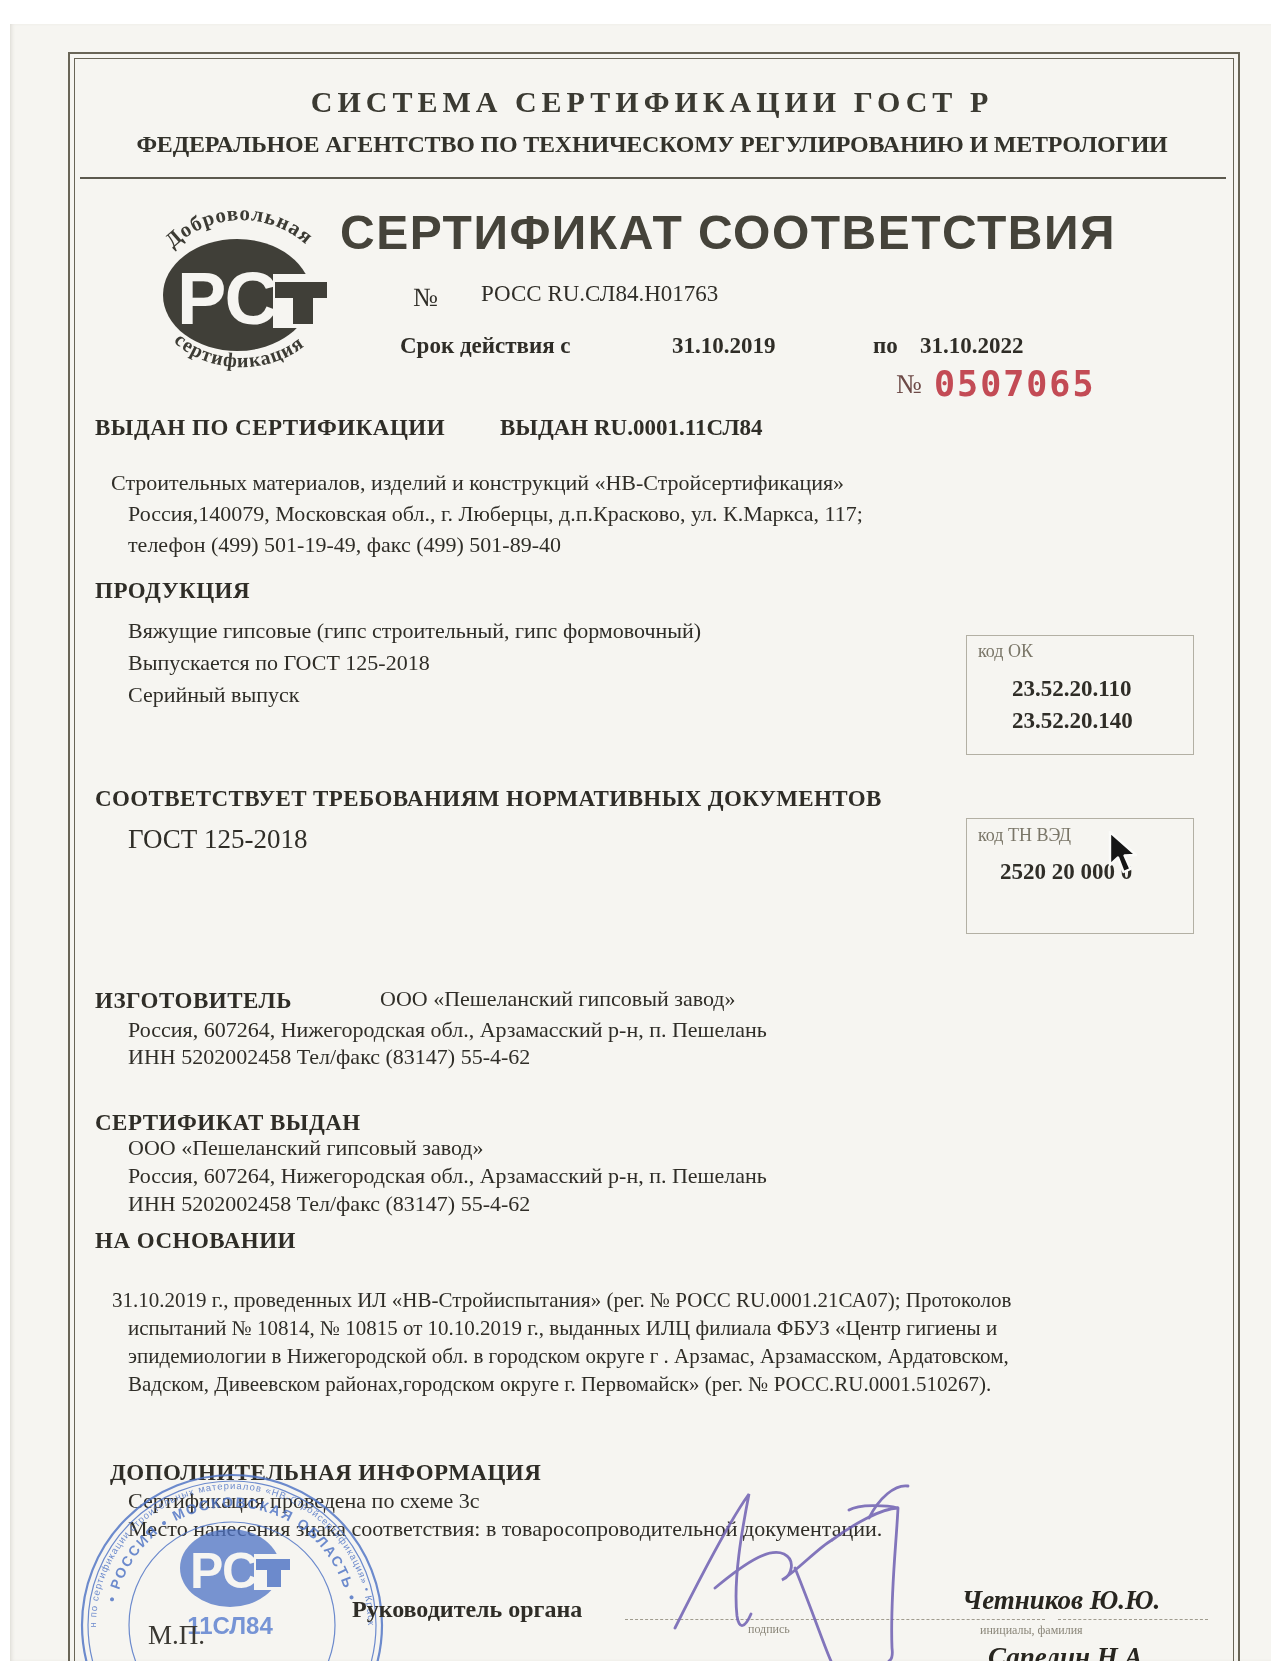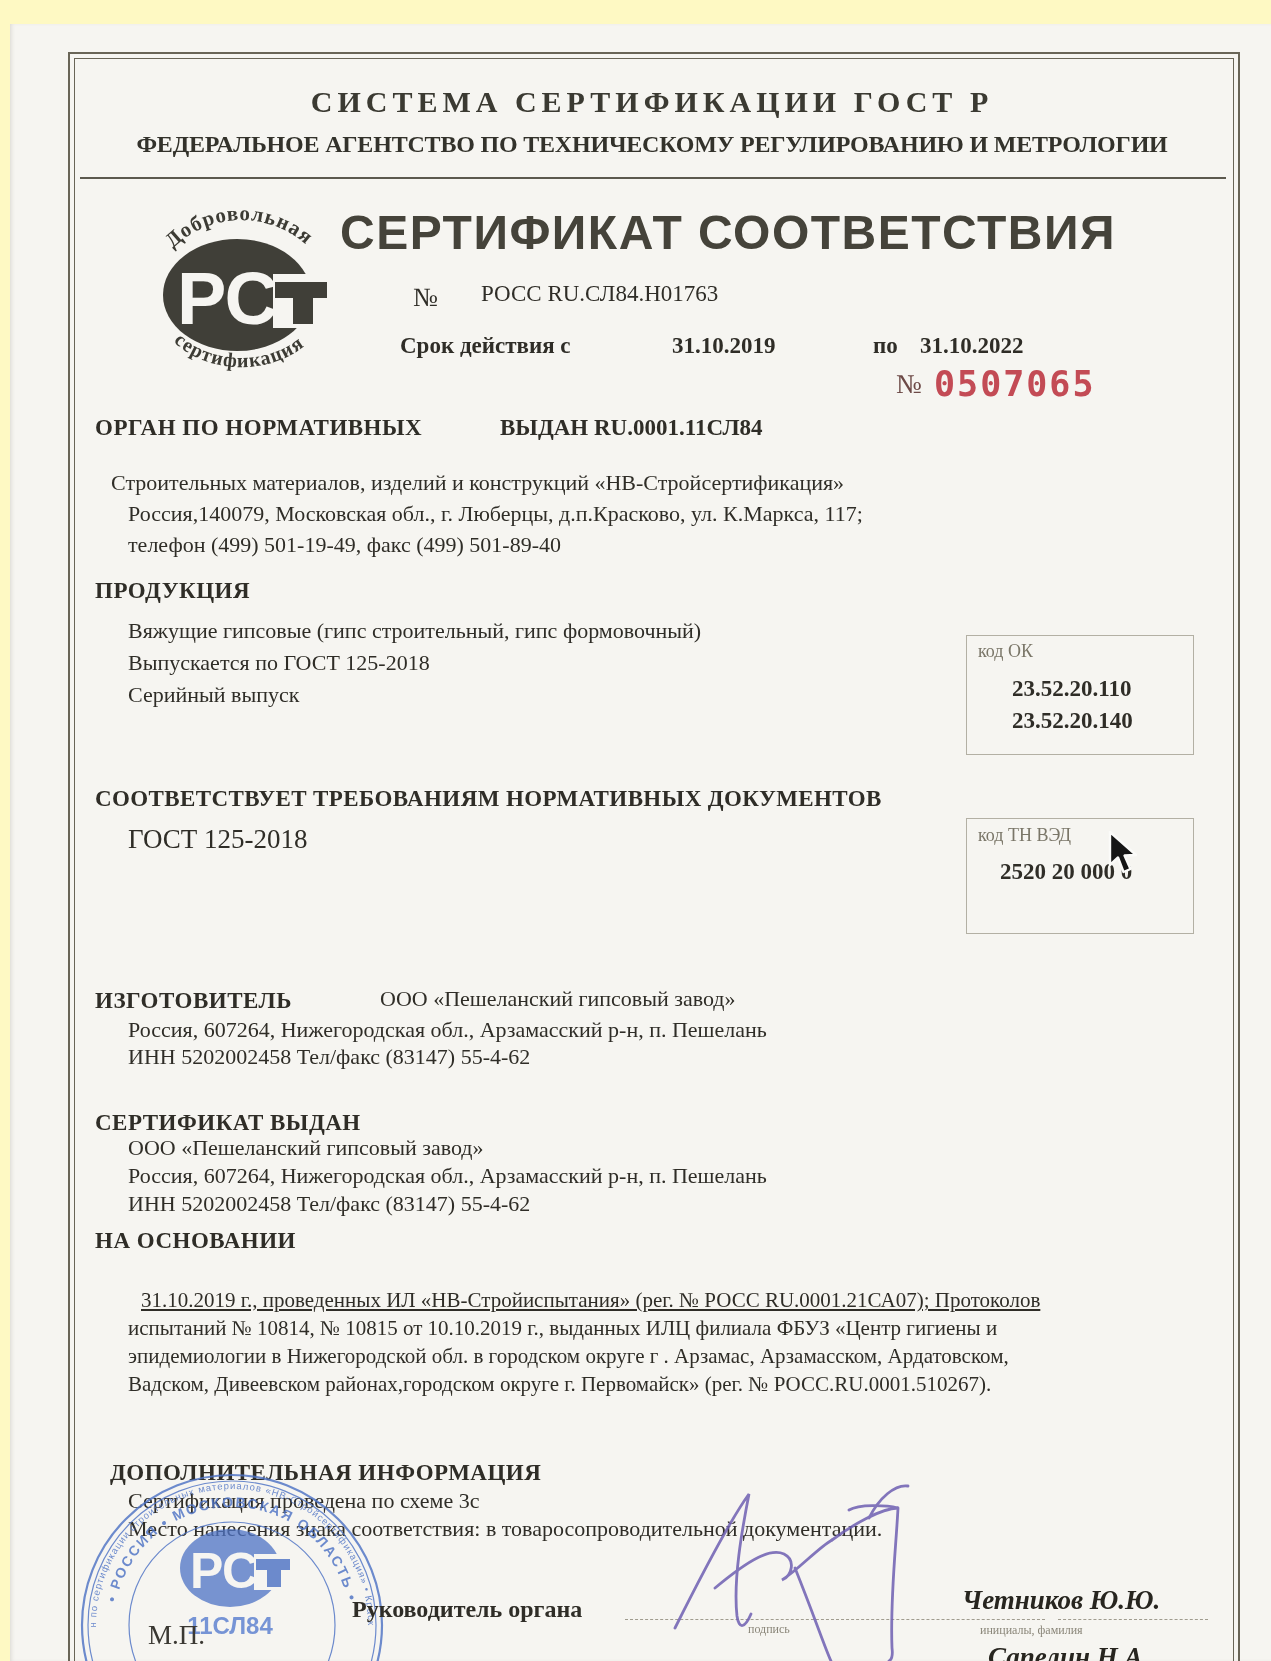--- a/index.html
+++ b/index.html
@@ -1,16 +1,16 @@
 <!DOCTYPE html>
 <html><head>
 <meta charset="utf-8">
 <style>
   html,body{margin:0;padding:0;background:#e8e7e3;}
-  .screen{position:relative;width:1271px;height:1661px;overflow:hidden;background:#fef9c3;
+  .screen{position:relative;width:1271px;height:1661px;overflow:hidden;background:#ffffff;
           font-family:"Liberation Serif","DejaVu Serif",serif;}
   .paper{position:absolute;left:10px;top:24px;right:0;bottom:0;background:#f6f5f1;
          box-shadow:inset 3px 0 4px -2px #d8d6d0;}
   .frame{position:absolute;left:68px;top:52px;width:1168px;height:1640px;border:2.5px solid #696557;}
   .frame-inner{position:absolute;inset:4px;border:1.5px solid #696557;}
   .t{position:absolute;white-space:nowrap;color:#2f2d27;line-height:1.15;}
   .b{font-weight:bold;}
   .i{font-style:italic;}
   .sans{font-family:"Liberation Sans","DejaVu Sans",sans-serif;}
   .cap{color:#7a7668;}
@@ -63,21 +63,21 @@
   <div class="t" style="left:481px;top:281px;font-size:23px;">РОСС RU.СЛ84.Н01763</div>
 
   <div class="t b" style="left:400px;top:333px;font-size:23px;">Срок действия  с</div>
   <div class="t b" style="left:672px;top:333px;font-size:23px;">31.10.2019</div>
   <div class="t b" style="left:873px;top:333px;font-size:23px;">по</div>
   <div class="t b" style="left:920px;top:333px;font-size:23px;">31.10.2022</div>
 
   <div class="t" style="left:896px;top:369px;font-size:27px;color:#6d4a47;">№</div>
   <div class="t redno" style="left:934px;top:364px;">0507065</div>
 
-  <div class="t b" style="left:95px;top:415px;font-size:23px;letter-spacing:.5px;">ОРГАН ПО НОРМАТИВНЫХ</div>
+  <div class="t b" style="left:95px;top:415px;font-size:23px;letter-spacing:.5px;">ВЫДАН ПО СЕРТИФИКАЦИИ</div>
   <div class="t" style="left:500px;top:415px;font-size:23px;font-weight:600;">ВЫДАН RU.0001.11СЛ84</div>
   <div class="t" style="left:111px;top:470px;font-size:22px;">Строительных материалов, изделий и конструкций «НВ-Стройсертификация»</div>
   <div class="t" style="left:128px;top:501px;font-size:22px;">Россия,140079, Московская обл., г. Люберцы, д.п.Красково, ул. К.Маркса, 117;</div>
   <div class="t" style="left:128px;top:532px;font-size:22px;">телефон (499) 501-19-49, факс (499) 501-89-40</div>
 
   <div class="t b" style="left:95px;top:578px;font-size:23px;letter-spacing:.5px;">ПРОДУКЦИЯ</div>
   <div class="t" style="left:128px;top:618px;font-size:22px;">Вяжущие гипсовые (гипс строительный, гипс формовочный)</div>
   <div class="t" style="left:128px;top:650px;font-size:22px;">Выпускается по ГОСТ 125-2018</div>
   <div class="t" style="left:128px;top:682px;font-size:22px;">Серийный выпуск</div>
 
@@ -101,21 +101,21 @@
   <div class="t" style="left:380px;top:986px;font-size:22px;">ООО «Пешеланский гипсовый завод»</div>
   <div class="t" style="left:128px;top:1017px;font-size:22px;">Россия, 607264, Нижегородская обл., Арзамасский р-н, п. Пешелань</div>
   <div class="t" style="left:128px;top:1044px;font-size:22px;">ИНН 5202002458  Тел/факс (83147) 55-4-62</div>
 
   <div class="t b" style="left:95px;top:1110px;font-size:23px;letter-spacing:.5px;">СЕРТИФИКАТ ВЫДАН</div>
   <div class="t" style="left:128px;top:1135px;font-size:22px;">ООО «Пешеланский гипсовый завод»</div>
   <div class="t" style="left:128px;top:1163px;font-size:22px;">Россия, 607264, Нижегородская обл., Арзамасский р-н, п. Пешелань</div>
   <div class="t" style="left:128px;top:1191px;font-size:22px;">ИНН 5202002458  Тел/факс (83147) 55-4-62</div>
 
   <div class="t b" style="left:95px;top:1228px;font-size:23px;letter-spacing:.5px;">НА ОСНОВАНИИ</div>
-  <div class="t" style="left:141px;top:1288px;font-size:21px;text-decoration:underline;">31.10.2019 г.,  проведенных ИЛ «НВ-Стройиспытания» (рег. № РОСС RU.0001.21СА07); Протоколов</div>
+  <div class="t" style="left:112px;top:1288px;font-size:21px;">31.10.2019 г.,  проведенных ИЛ «НВ-Стройиспытания» (рег. № РОСС RU.0001.21СА07); Протоколов</div>
   <div class="t" style="left:128px;top:1316px;font-size:21px;">испытаний № 10814, № 10815 от 10.10.2019 г., выданных ИЛЦ филиала ФБУЗ «Центр гигиены и</div>
   <div class="t" style="left:128px;top:1344px;font-size:21px;">эпидемиологии в Нижегородской обл. в городском округе г . Арзамас, Арзамасском, Ардатовском,</div>
   <div class="t" style="left:128px;top:1372px;font-size:21px;">Вадском, Дивеевском районах,городском округе г. Первомайск» (рег. № РОСС.RU.0001.510267).</div>
 
   <div class="t b" style="left:110px;top:1460px;font-size:23px;letter-spacing:.5px;text-align:right;">ДОПОЛНИТЕЛЬНАЯ ИНФОРМАЦИЯ</div>
   <div class="t" style="left:128px;top:1488px;font-size:22px;">Сертификация проведена по схеме 3с</div>
   <div class="t" style="left:128px;top:1516px;font-size:22px;">Место нанесения знака соответствия: в товаросопроводительной документации.</div>
 
   <svg class="stamp-svg" style="left:72px;top:1462px;" width="330" height="199" viewBox="0 0 330 199">
     <defs>

